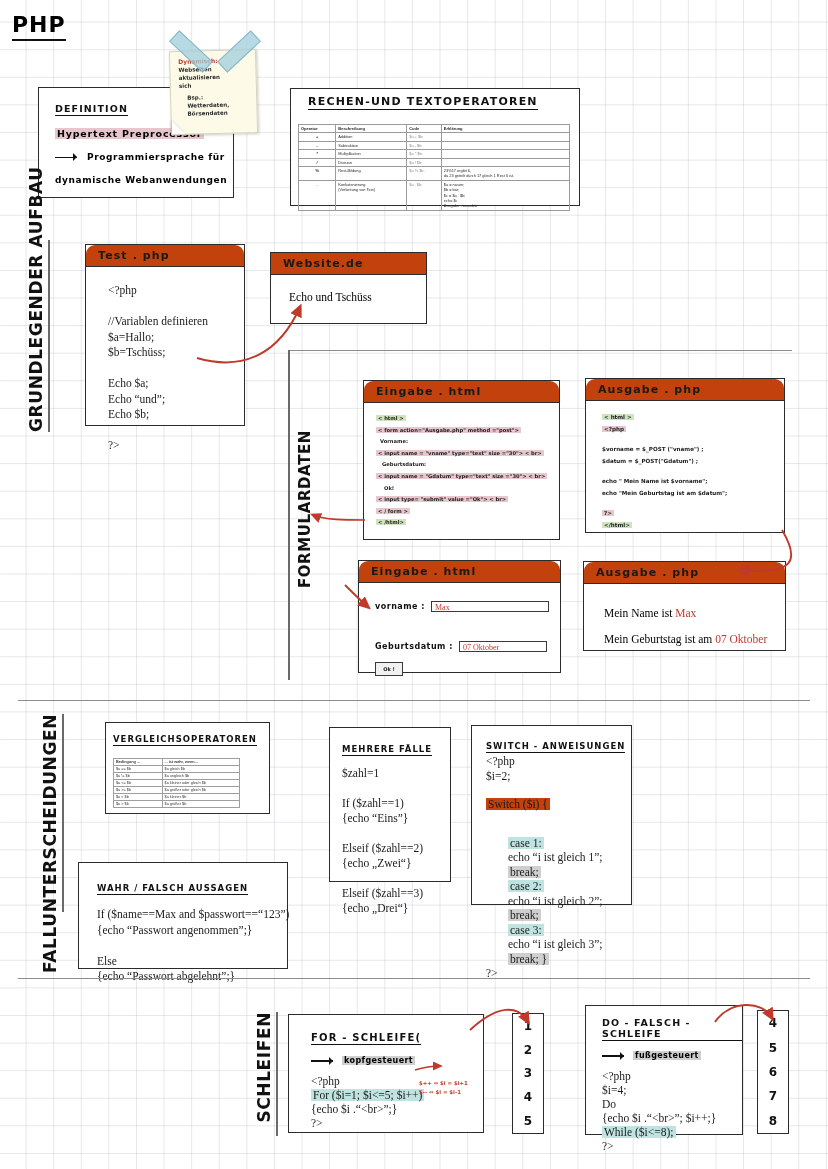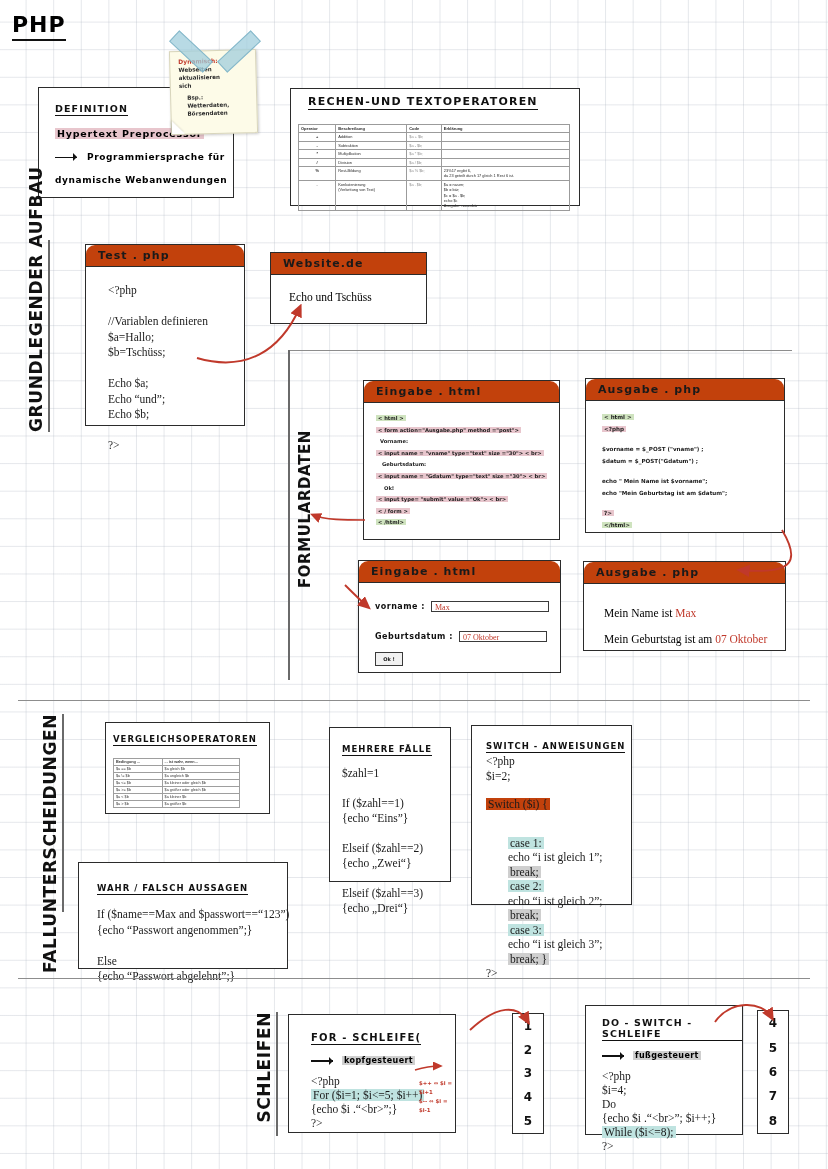--- a/index.html
+++ b/index.html
@@ -145,21 +145,21 @@
     font-size:3.8px;padding:.5px 2px;color:#3a3a3a;line-height:5px;text-align:left;
   }
   #vgl-table th{font-weight:bold;font-size:3.8px;}
 
   #wfbox{left:78px;top:862px;width:210px;height:107px;}
 
   #mfbox{left:329px;top:727px;width:122px;height:155px;}
   #swbox{left:471px;top:725px;width:161px;height:180px;}
 
   
-  #forbox{left:288px;top:1014px;width:168px;height:119px;}
+  #forbox{left:288px;top:1014px;width:196px;height:119px;}
   #forout{left:512px;top:1013px;width:32px;height:121px;}
   #dwbox{left:585px;top:1005px;width:158px;height:130px;}
   #dwout{left:757px;top:1010px;width:32px;height:124px;}
   .outcol{display:flex;flex-direction:column;justify-content:space-around;align-items:center;height:100%;}
   .outcol span{font-family:"DejaVu Sans",sans-serif;font-weight:bold;font-size:12px;color:#111;}
 
   svg.ink{position:absolute;left:0;top:0;width:828px;height:1169px;pointer-events:none;z-index:5;}
 </style>
 </head>
 <body>
@@ -319,21 +319,21 @@
 
   <div class="box abs" id="eingabe2">
     <div class="titlebar win-title rounded">
       <span class="title-txt">Eingabe . html</span>
     </div>
     <div style="padding-top:18px;">
       <div class="field-row">
         <span class="field-lbl">vorname :</span>
         <span class="field-inp">Max</span>
       </div>
-      <div class="field-row" style="margin-top:19px;">
+      <div class="field-row" style="margin-top:29px;">
         <span class="field-lbl">Geburtsdatum :</span>
         <span class="field-inp" style="width:88px;">07 Oktober</span>
       </div>
       <div class="ok-btn">Ok !</div>
     </div>
   </div>
 
   <div class="box abs" id="ausgabe2">
     <div class="titlebar win-title rounded">
       <span class="title-txt">Ausgabe . php</span>
@@ -468,21 +468,21 @@
         <span>1</span>
         <span>2</span>
         <span>3</span>
         <span>4</span>
         <span>5</span>
       </div>
   </div>
 
   <div class="box abs" id="dwbox">
     <div style="padding:11px 0 0 16px;">
-      <div class="u-title" style="font-size:9.5px;letter-spacing:1.1px;">DO - SWITCH - SCHLEIFE</div>
+      <div class="u-title" style="font-size:9.5px;letter-spacing:1.1px;">DO - FALSCH - SCHLEIFE</div>
       <div style="margin-top:10px;display:flex;align-items:center;gap:5px;">
         <span class="arrow-r"></span>
         <span class="hand hl-gray" style="font-size:8px;">fußgesteuert</span>
       </div>
       <div class="code" style="margin-top:9px;line-height:14px;">
         <div>&lt;?php</div>
         <div>$i=4;</div>
         <div>Do</div>
         <div>{echo $i .“&lt;br&gt;”; $i++;}</div>
         <div><span class="hl-cyan">While ($i&lt;=8);</span></div>

